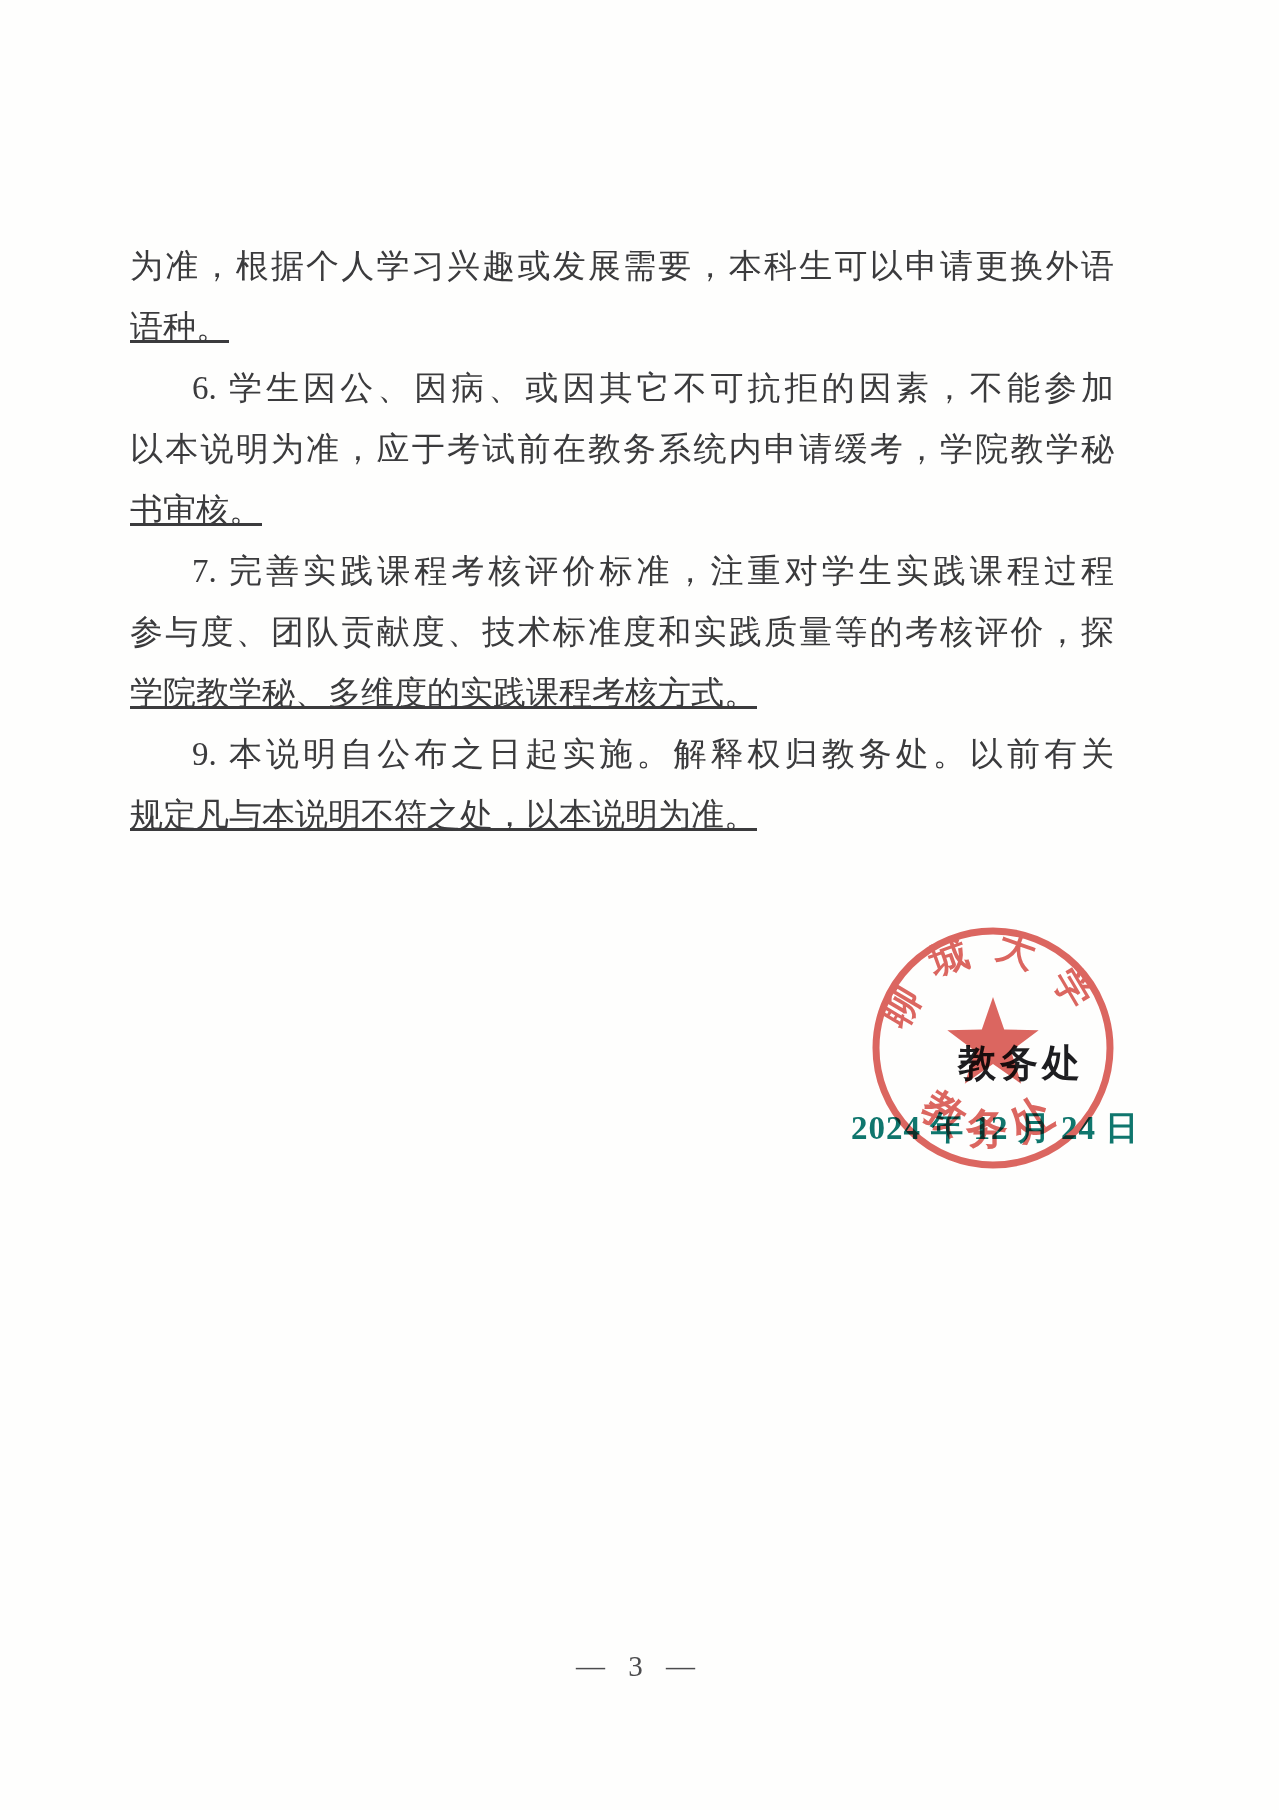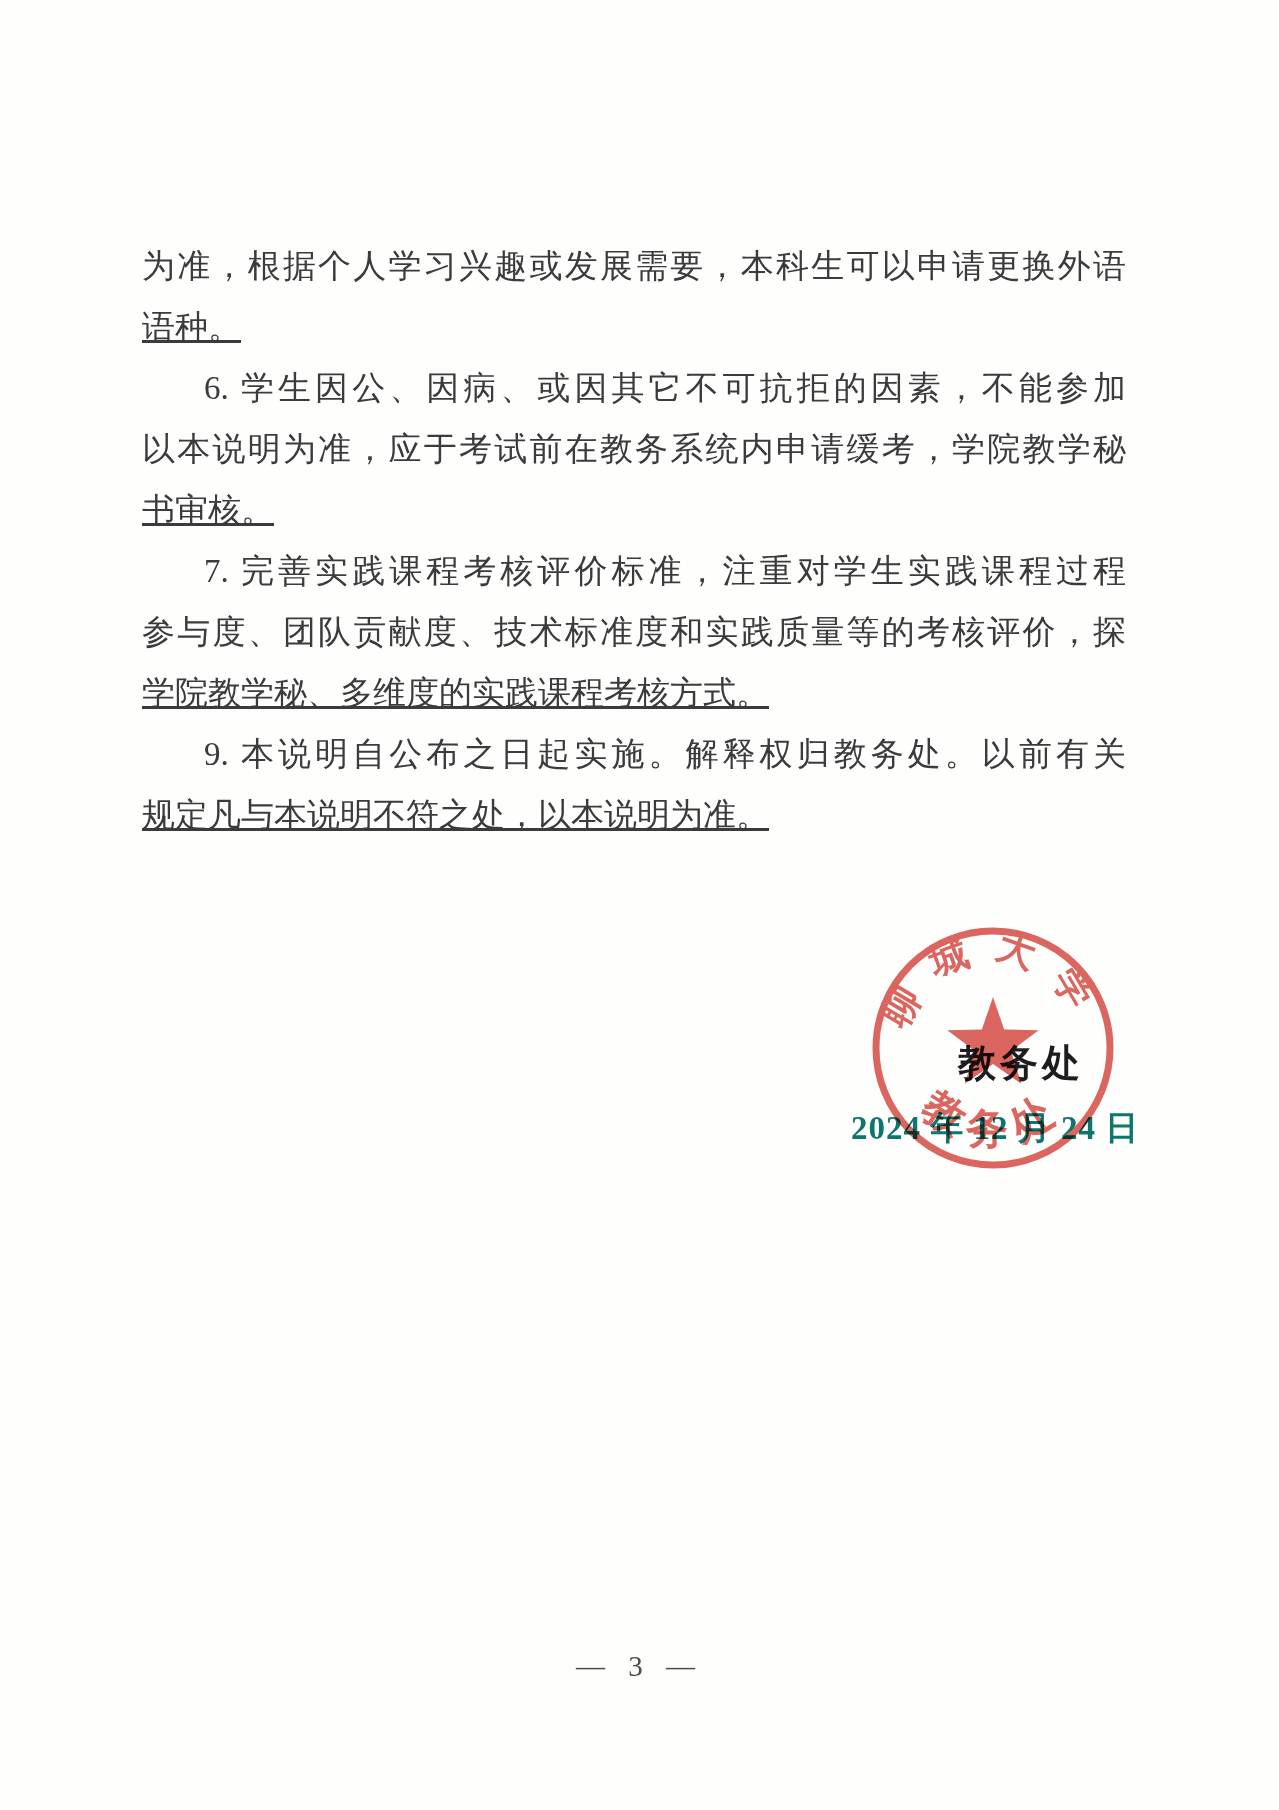--- a/index.html
+++ b/index.html
@@ -17,21 +17,20 @@
     font-family: "Liberation Serif", "DejaVu Serif", serif;
   }
   
   .body-text {
     position: absolute;
     left: 130px;
     top: 236px;
     width: 984px;
     font-size: 33px;
     color: #3b3b3d;
-    margin-left: 12px;
   }
   .line {
     height: 61px;
     line-height: 61px;
     text-align: justify;
     white-space: nowrap; 
   }
   .line.full {
     white-space: normal;
     text-align-last: justify;

